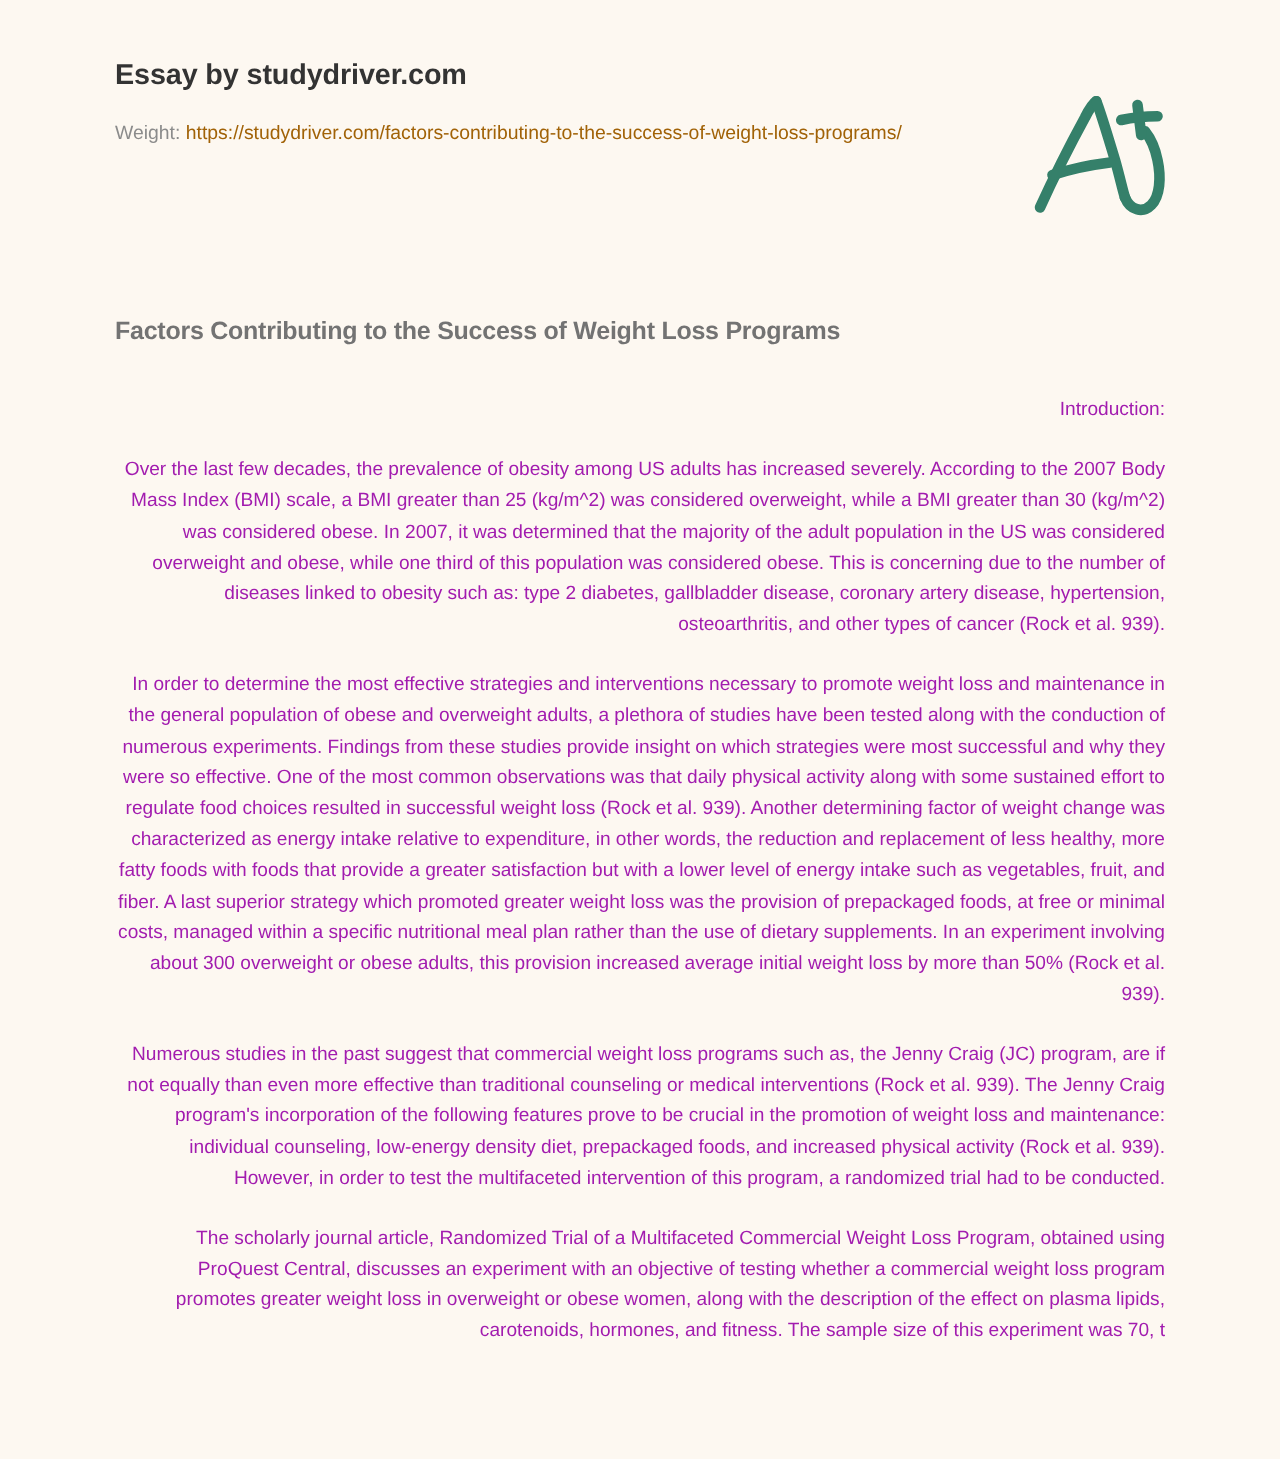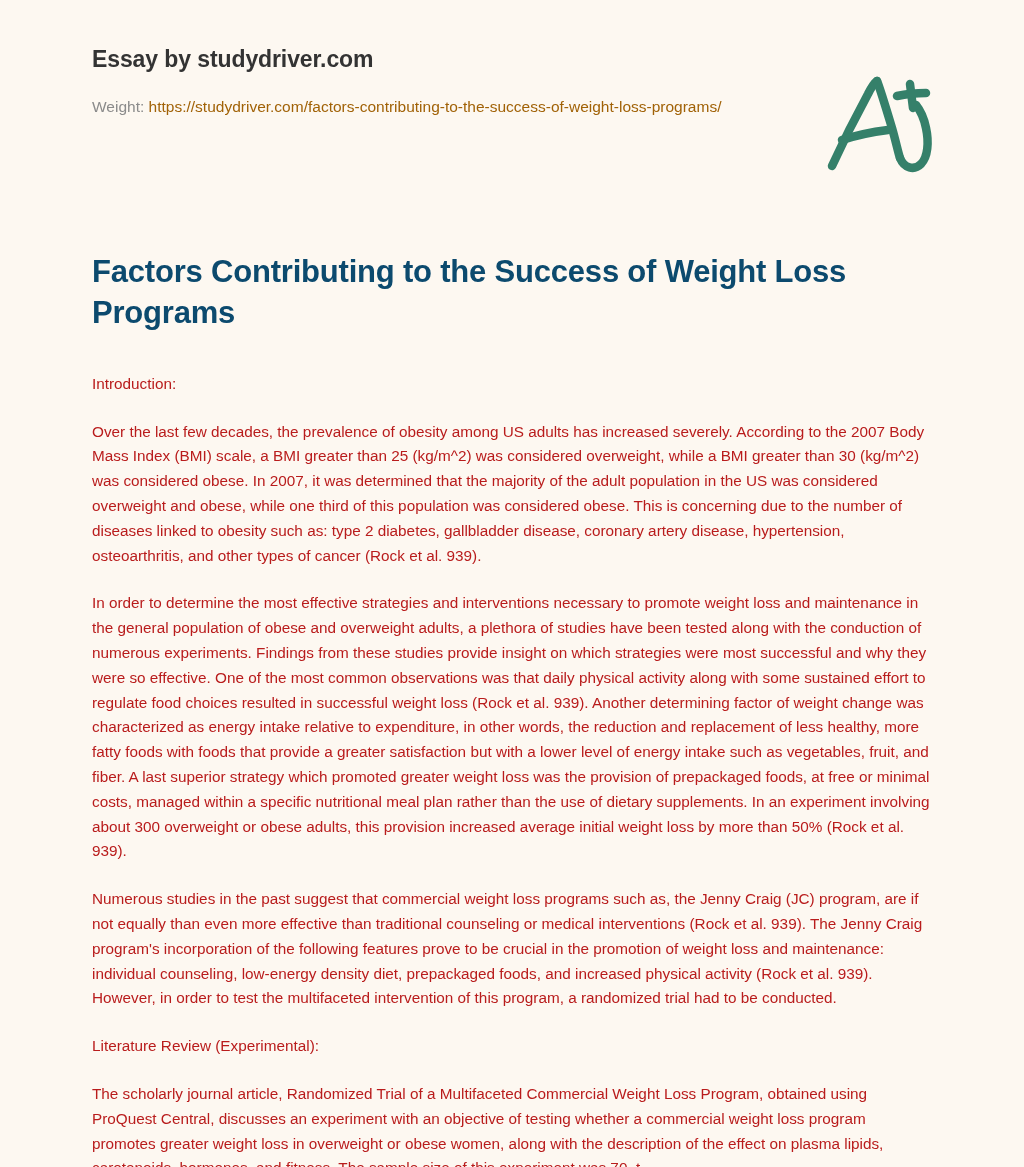--- a/index.html
+++ b/index.html
@@ -68,38 +68,38 @@
   .logo svg {
     display: block;
     width: 120px;
     height: 104px;
   }
 
   
   .title {
     margin: 62px 0 0 0;
     padding: 0 150px 0 92px;
-    font-size: 31px;
+    font-size: 20px;
     line-height: 1.32;
     font-weight: 600;
     letter-spacing: -0.2px;
-    color: #0c4a6e;
+    color: #737373;
   }
 
   
   .body-copy {
     padding: 0 92px 0 92px;
     margin-top: 38px;
   }
   .body-copy p {
     margin: 0 0 23px 0;
     font-size: 15.3px;
     line-height: 24.8px;
-    color: #b91c1c;
-    text-align: left;
+    color: #a21caf;
+    text-align: right;
   }
   .body-copy p.section-head {
     margin-bottom: 23px;
   }
   .body-copy p:last-child {
     margin-bottom: 0;
   }
 </style>
 </head>
 <body>
@@ -134,17 +134,16 @@
     </div>
   </div>
 
   <h1 class="title">Factors Contributing to the Success of Weight Loss Programs</h1>
 
   <div class="body-copy">
     <p class="section-head">Introduction:</p>
     <p>Over the last few decades, the prevalence of obesity among US adults has increased severely. According to the 2007 Body Mass Index (BMI) scale, a BMI greater than 25 (kg/m^2) was considered overweight, while a BMI greater than 30 (kg/m^2) was considered obese. In 2007, it was determined that the majority of the adult population in the US was considered overweight and obese, while one third of this population was considered obese. This is concerning due to the number of diseases linked to obesity such as: type 2 diabetes, gallbladder disease, coronary artery disease, hypertension, osteoarthritis, and other types of cancer (Rock et al. 939).</p>
     <p>In order to determine the most effective strategies and interventions necessary to promote weight loss and maintenance in the general population of obese and overweight adults, a plethora of studies have been tested along with the conduction of numerous experiments. Findings from these studies provide insight on which strategies were most successful and why they were so effective. One of the most common observations was that daily physical activity along with some sustained effort to regulate food choices resulted in successful weight loss (Rock et al. 939). Another determining factor of weight change was characterized as energy intake relative to expenditure, in other words, the reduction and replacement of less healthy, more fatty foods with foods that provide a greater satisfaction but with a lower level of energy intake such as vegetables, fruit, and fiber. A last superior strategy which promoted greater weight loss was the provision of prepackaged foods, at free or minimal costs, managed within a specific nutritional meal plan rather than the use of dietary supplements. In an experiment involving about 300 overweight or obese adults, this provision increased average initial weight loss by more than 50% (Rock et al. 939).</p>
     <p>Numerous studies in the past suggest that commercial weight loss programs such as, the Jenny Craig (JC) program, are if not equally than even more effective than traditional counseling or medical interventions (Rock et al. 939). The Jenny Craig program's incorporation of the following features prove to be crucial in the promotion of weight loss and maintenance: individual counseling, low-energy density diet, prepackaged foods, and increased physical activity (Rock et al. 939). However, in order to test the multifaceted intervention of this program, a randomized trial had to be conducted.</p>
-    <p class="section-head">Literature Review (Experimental):</p>
     <p>The scholarly journal article, Randomized Trial of a Multifaceted Commercial Weight Loss Program, obtained using ProQuest Central, discusses an experiment with an objective of testing whether a commercial weight loss program promotes greater weight loss in overweight or obese women, along with the description of the effect on plasma lipids, carotenoids, hormones, and fitness. The sample size of this experiment was 70, t</p>
   </div>
 
 </div>
 
 </body></html>

